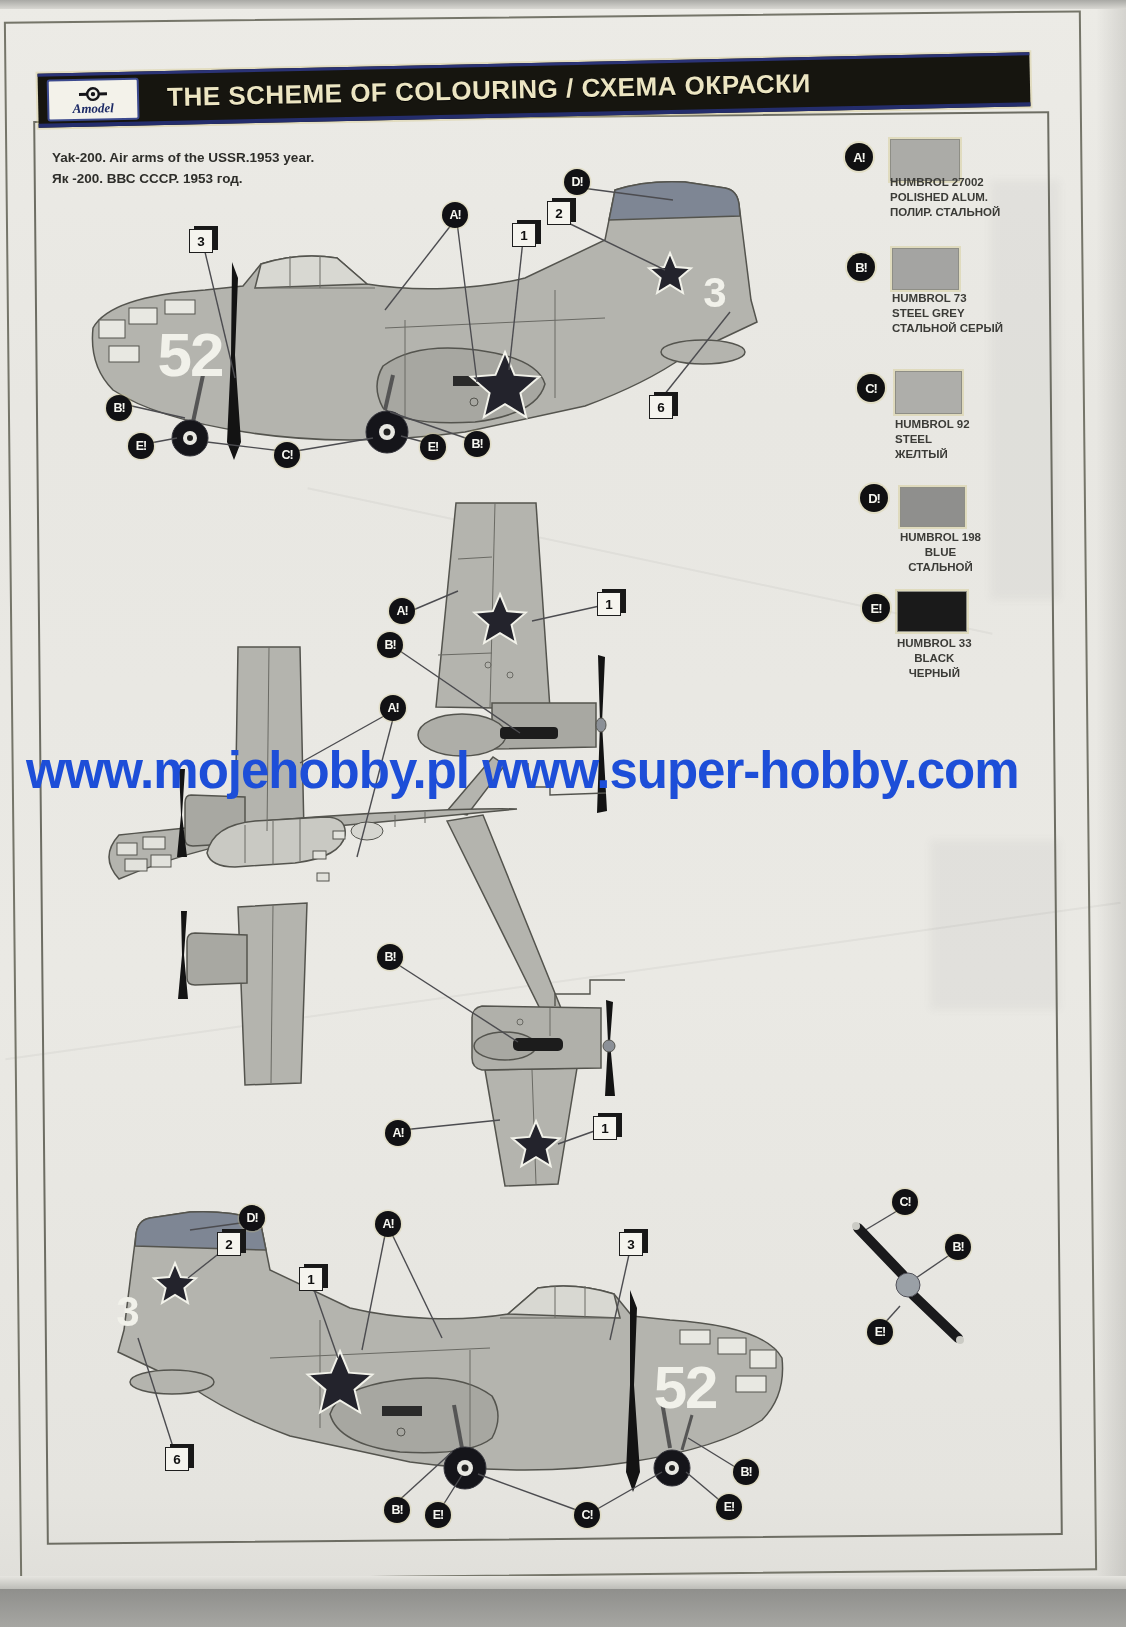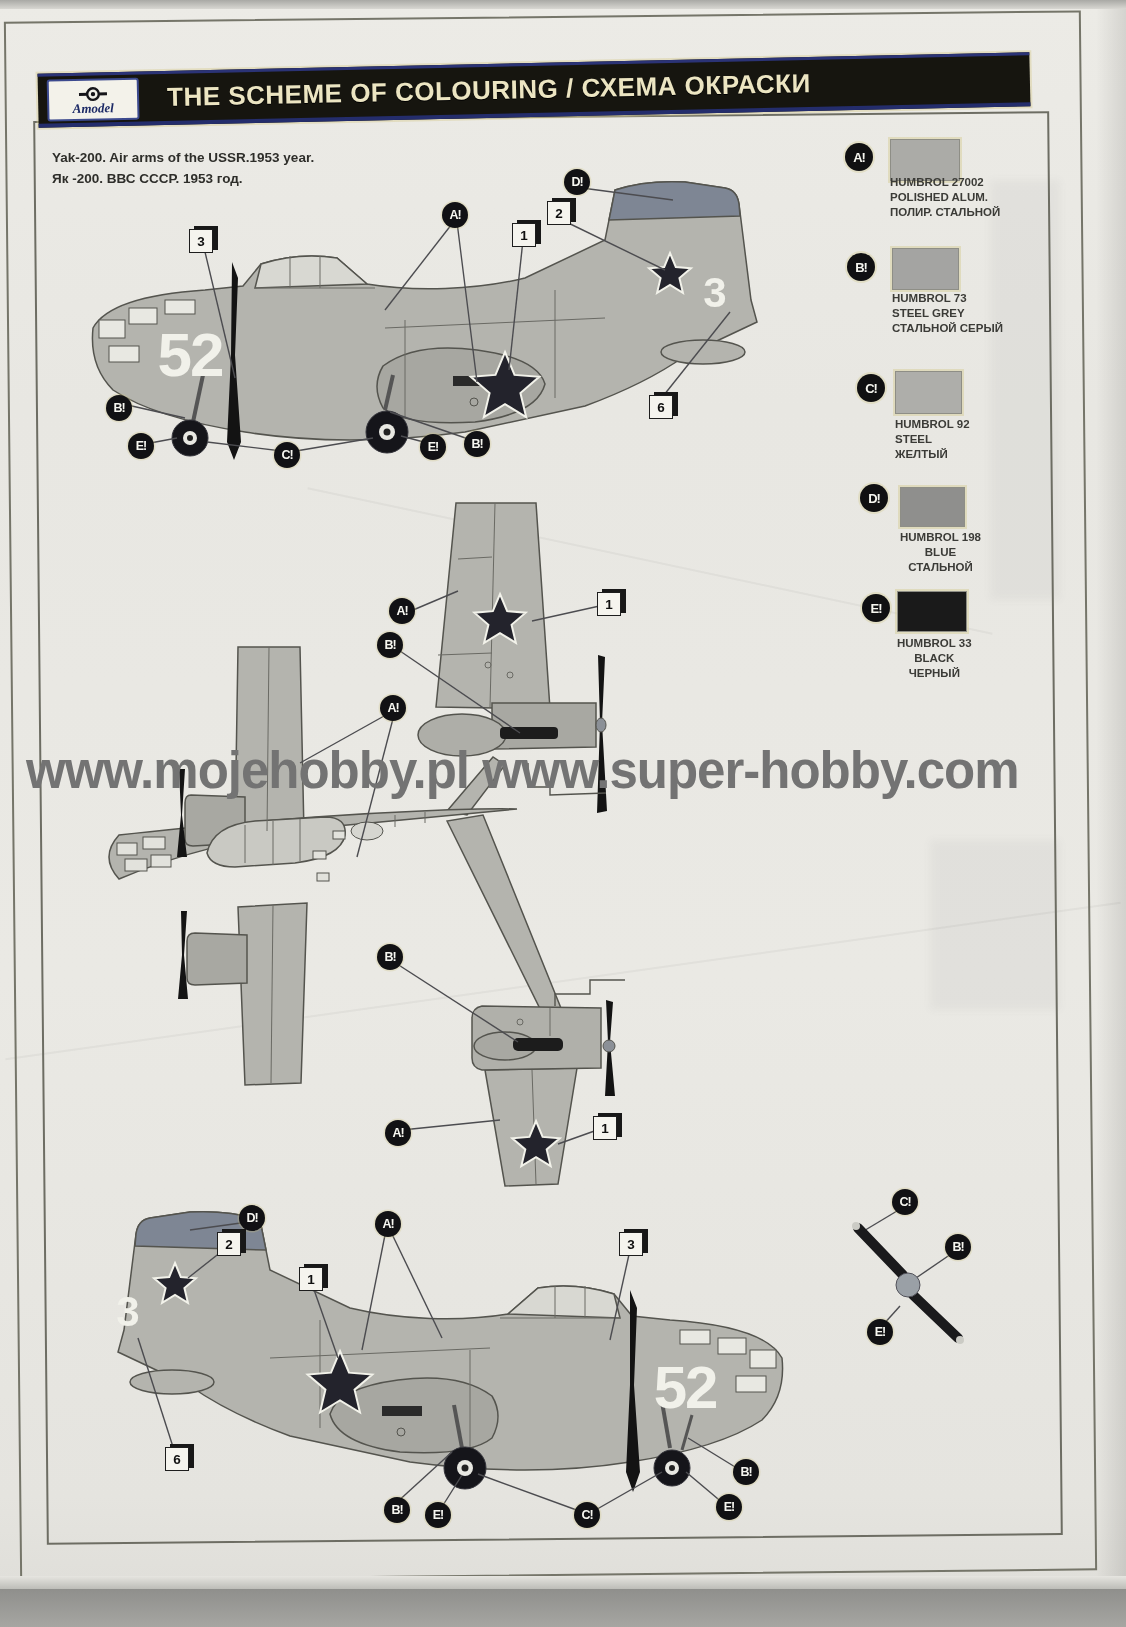--- a/index.html
+++ b/index.html
@@ -360,18 +360,18 @@
     <div class="m-circle" style="left: 384px; top: 1497px;">B!</div>
     <div class="m-circle" style="left: 425px; top: 1502px;">E!</div>
     <div class="m-circle" style="left: 574px; top: 1502px;">C!</div>
     <div class="m-circle" style="left: 716px; top: 1494px;">E!</div>
     <div class="m-circle" style="left: 733px; top: 1459px;">B!</div>
     <div class="m-circle" style="left: 892px; top: 1189px;">C!</div>
     <div class="m-circle" style="left: 945px; top: 1234px;">B!</div>
     <div class="m-circle" style="left: 867px; top: 1319px;">E!</div>
   </div>
 
-<div class="abs" id="watermark" style="color: #737373;">www.mojehobby.pl www.super-hobby.com</div>
+<div class="abs" id="watermark" style="color: #1d4ed8;">www.mojehobby.pl www.super-hobby.com</div>
 
 <div class="abs" id="top-edge"></div>
 <div class="abs" id="bottom-shadow"></div>
 <div class="abs" id="bottom-band"></div>
 <div class="abs" id="right-edge"></div>
 
 </body></html>

